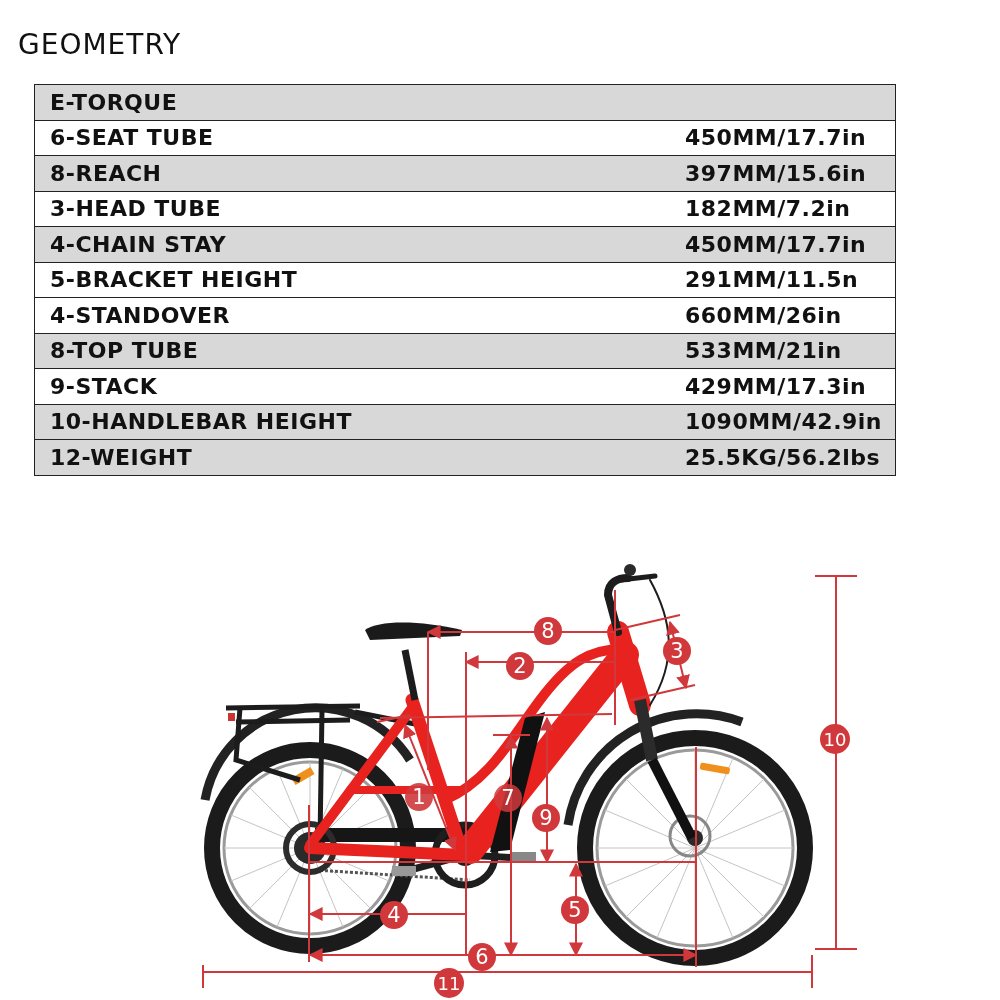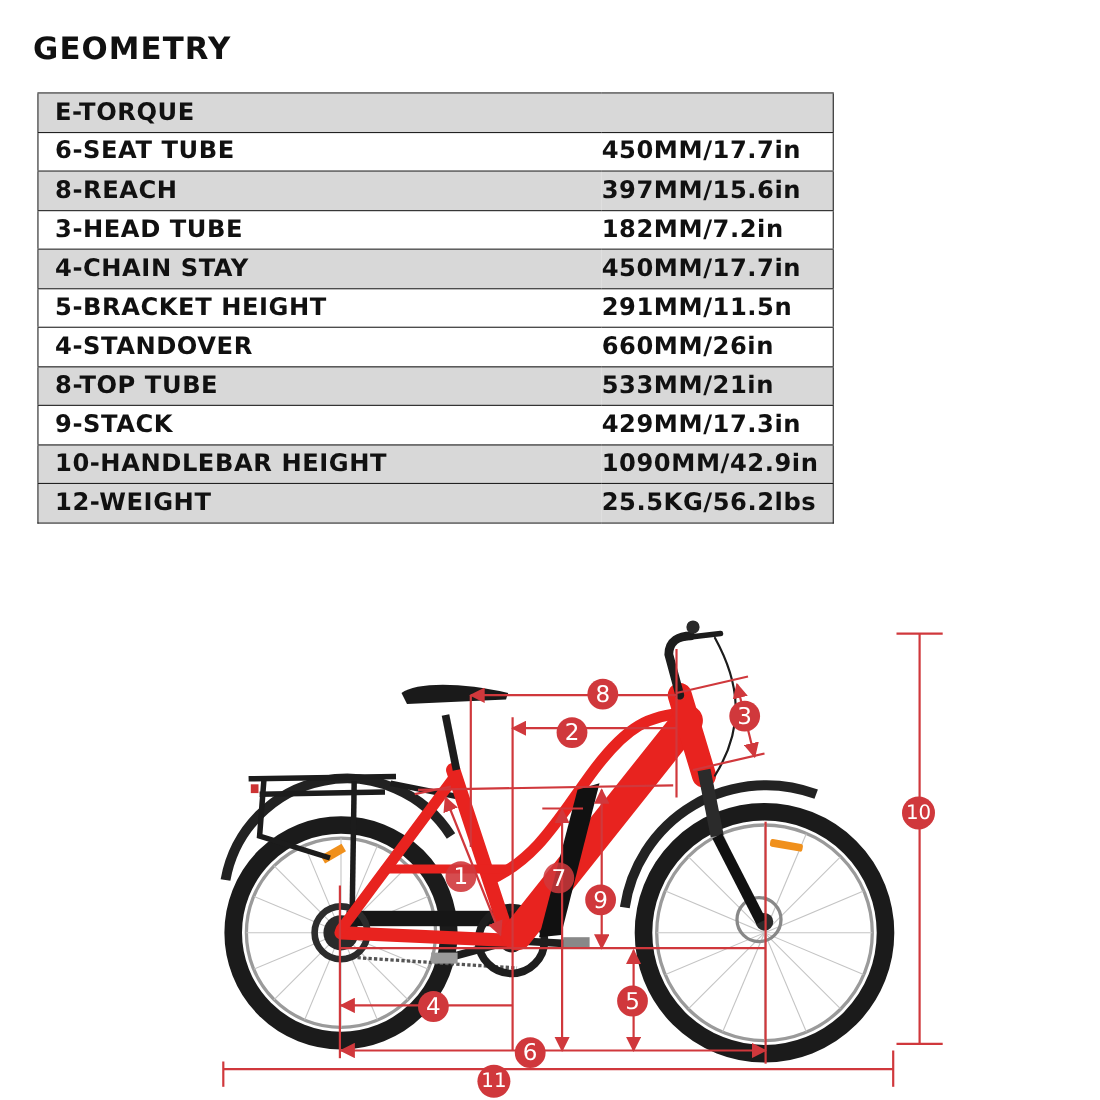--- a/index.html
+++ b/index.html
@@ -1,19 +1,19 @@
 <!DOCTYPE html>
 <html><head>
 <meta charset="utf-8">
 <style>
   html, body { margin:0; padding:0; background:#ffffff; }
   body { width:1000px; height:1000px; position:relative; overflow:hidden;
          font-family:"DejaVu Sans", "Liberation Sans", sans-serif; color:#111; }
-  .title { position:absolute; left:30px; top:28px; font-size:28px; font-weight:bold; letter-spacing:1px; }
-  .spec-table { position:absolute; left:34px; top:84px; width:724px; border-collapse:collapse;
+  .title { position:absolute; left:18px; top:28px; font-size:28px; font-weight:normal; letter-spacing:1px; }
+  .spec-table { position:absolute; left:34px; top:84px; width:862px; border-collapse:collapse;
                 border:1.5px solid #222; }
   .spec-table td { border-top:1.5px solid #222; height:34.5px; padding:0; font-size:22px;
                    font-weight:bold; letter-spacing:0.5px; vertical-align:middle; white-space:nowrap; }
   .spec-table tr.shade td { background:#d8d8d8; }
   .spec-table td.lbl { padding-left:15px; }
   .spec-table td.val { width:210px; padding-left:0; }
   .diagram { position:absolute; left:0; top:555px; width:1000px; height:445px; }
   .badge-text { font-family:"DejaVu Sans", sans-serif; font-size:21px; fill:#fff; text-anchor:middle; dominant-baseline:central; }
 </style>
 </head>

